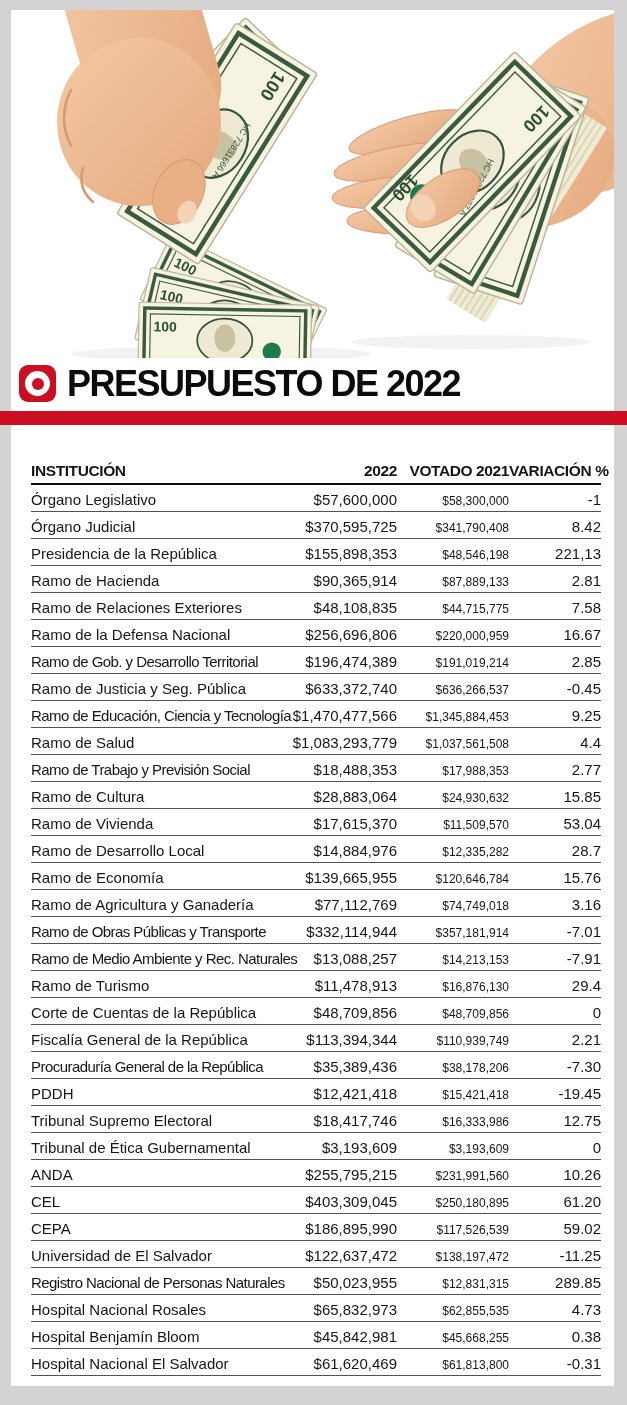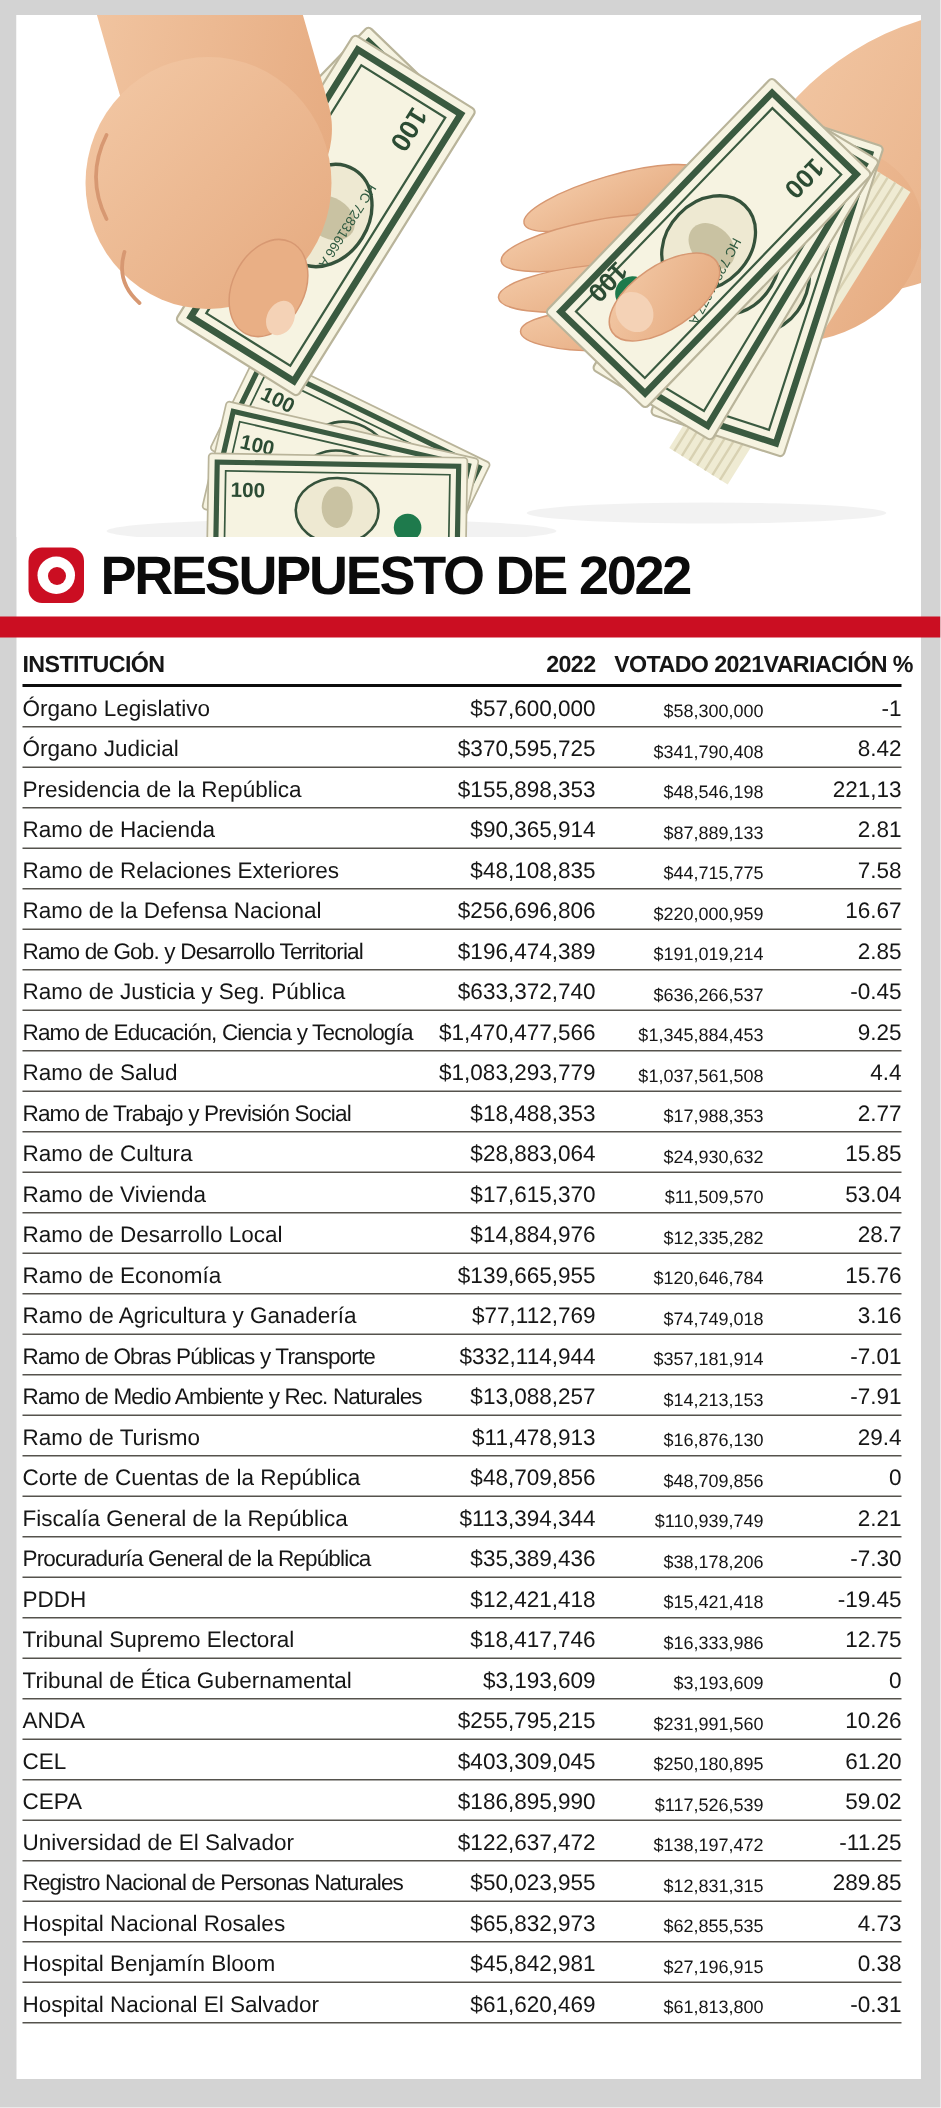--- a/index.html
+++ b/index.html
@@ -28,21 +28,21 @@
     display:flex;align-items:center;justify-content:center;
   }
   .bullseye .ring{width:25px;height:25px;border-radius:50%;background:#fff;
     display:flex;align-items:center;justify-content:center;}
   .bullseye .dot{width:12px;height:12px;border-radius:50%;background:var(--accent-red);}
   h1{
     margin:0;font-size:36px;line-height:37px;font-weight:700;
     letter-spacing:-1.5px;color:#0b0b0b;white-space:nowrap;
   }
   .red-bar{height:14px;background:var(--accent-red);margin:0 -13px 0 -11px;}
-  .table{padding:5px 13px 0 4px;color:var(--text);}
+  .table{padding:5px 13px 0 20px;color:var(--text);margin-top:27px;}
   .row{
     display:flex;align-items:flex-end;box-sizing:border-box;
     height:27px;padding-bottom:3px;
     border-bottom:1px solid var(--row-line);
   }
   .row.head{height:28px;border-bottom:2.5px solid #0d0d0d;padding-bottom:3px;}
   .c-name{flex:1;min-width:0;white-space:nowrap;font-size:15px;text-align:left;}
   .c-name.tight{letter-spacing:-0.55px;}
   .c-a{width:108px;text-align:right;white-space:nowrap;font-size:15px;}
   .c-b{width:112px;text-align:right;white-space:nowrap;font-size:12px;}
@@ -346,21 +346,21 @@
   <div class="row">
     <div class="c-name">Hospital Nacional Rosales</div>
     <div class="c-a">$65,832,973</div>
     <div class="c-b">$62,855,535</div>
     <div class="c-c">4.73</div>
   </div>
 
   <div class="row">
     <div class="c-name">Hospital Benjamín Bloom</div>
     <div class="c-a">$45,842,981</div>
-    <div class="c-b">$27,196,915</div>
+    <div class="c-b">$45,668,255</div>
     <div class="c-c">0.38</div>
   </div>
 
   <div class="row">
     <div class="c-name">Hospital Nacional El Salvador</div>
     <div class="c-a">$61,620,469</div>
     <div class="c-b">$61,813,800</div>
     <div class="c-c">-0.31</div>
   </div>
 </div>

